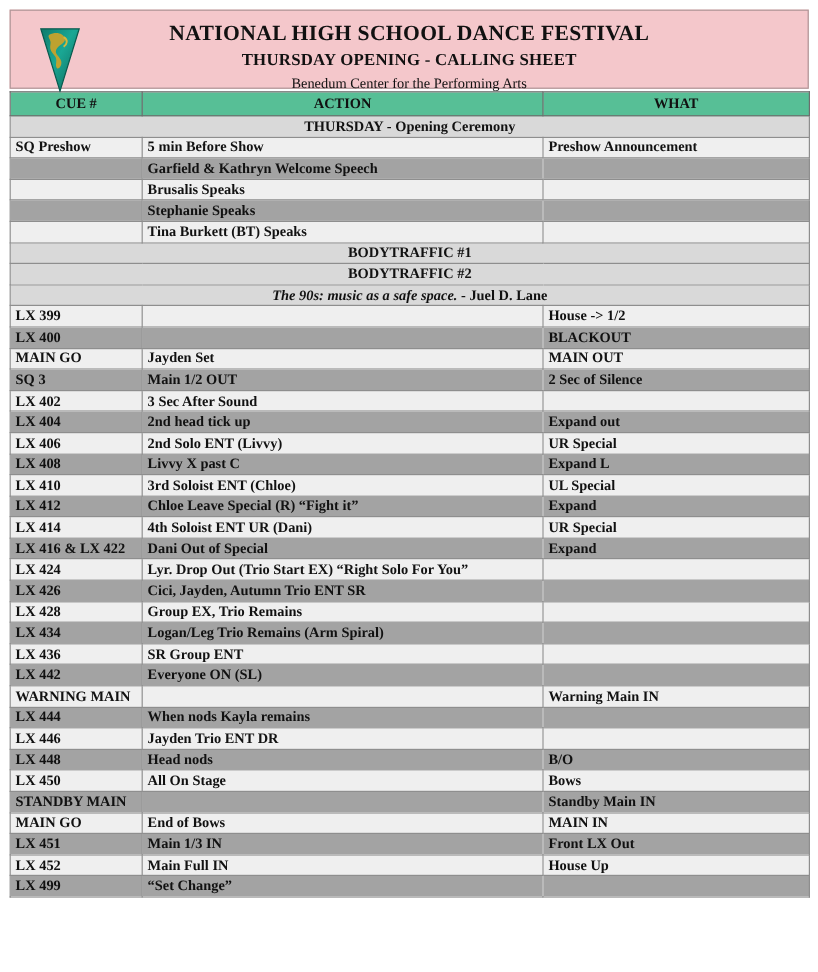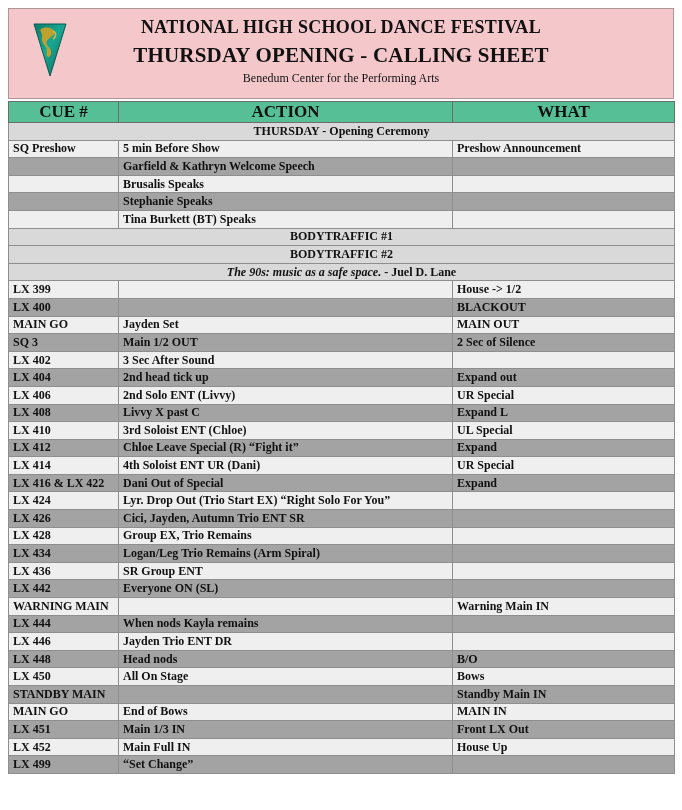--- a/index.html
+++ b/index.html
@@ -10,43 +10,43 @@
     color:#111111;
     -webkit-font-smoothing:antialiased;
   }
   .page { position:relative; width:666px; margin:0 auto; padding-top:8px; }
 
   
   .header-block {
     position:relative;
     background:#f4c7cb;
     border:1px solid #b09597;
-    height:91px;
+    height:66px;
     text-align:center;
     box-sizing:border-box;
     margin-bottom:2px;
   }
   .logo-wrap { position:absolute; left:24px; top:14px; width:34px; height:54px; }
   .hdr-title   { font-size:18px; font-weight:bold; letter-spacing:.3px; padding-top:8px; }
-  .hdr-sub     { font-size:21px; font-weight:bold; letter-spacing:.2px; margin-top:5px; }
+  .hdr-sub     { font-size:14px; font-weight:bold; letter-spacing:.2px; margin-top:5px; }
   .hdr-venue   { font-size:12px; margin-top:3px; }
 
   
   table.cue-table {
     width:666px;
     border-collapse:collapse;
     table-layout:fixed;
     font-size:12px;
     font-weight:bold;
   }
   table.cue-table th {
     background:#57bf96;
     border:1px solid #6d6d6d;
     height:19px;
-    font-size:17px;
+    font-size:12px;
     text-align:center;
     padding:0;
   }
   table.cue-table td {
     border:1px solid #8e8e8e;
     height:17.6px;
     padding:0 4px;
     overflow:hidden;
     white-space:nowrap;
     box-sizing:border-box;

